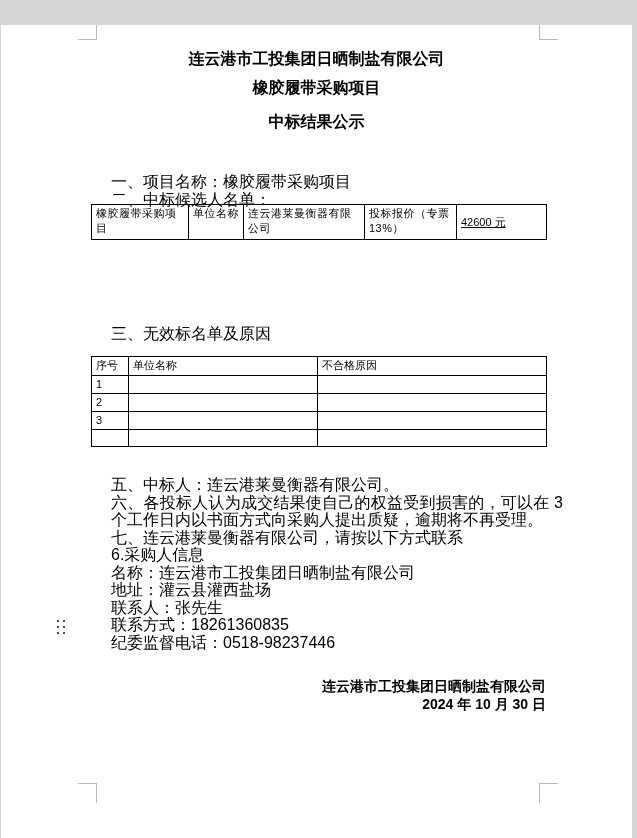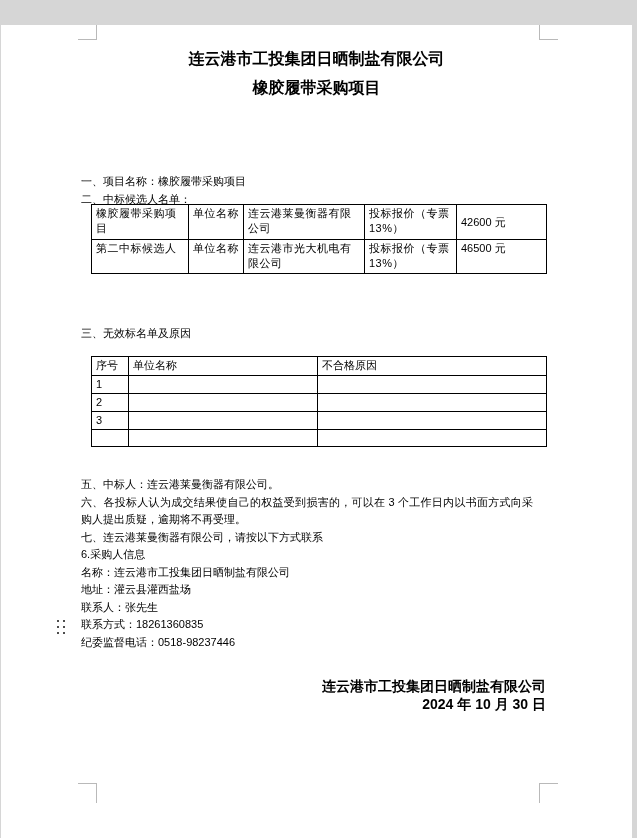--- a/index.html
+++ b/index.html
@@ -13,34 +13,34 @@
     position:absolute;left:1px;top:2px;width:631px;height:832px;
     background:#ffffff;
     margin-top:23px;
   }
   
   .crop{position:absolute;background:#b9b9b9;}
   
   .title{position:absolute;left:0;width:100%;text-align:center;
     font-size:16px;font-weight:bold;line-height:17px;}
   
-  .bodyblock{position:absolute;left:80px;width:452px;
-    font-size:11px;line-height:17.5px;}
+  .bodyblock{position:absolute;left:110px;width:452px;
+    font-size:16px;line-height:17.5px;}
   .para{text-align:justify;word-break:break-all;}
   
   table{position:absolute;border-collapse:collapse;table-layout:fixed;
     font-size:11px;}
   td{border:1px solid #000;padding:1px 4px;vertical-align:top;
     line-height:15px;word-break:break-all;overflow:hidden;}
   .t1{left:90px;top:179px;width:455px;}
   .t1 td{letter-spacing:0.5px;}
   .t1 tr{height:34px;}
   .t1 tr:first-child{height:35px;}
   .t1 td.mid{vertical-align:middle;}
-  .t1 td.price{letter-spacing:0;}
+  .t1 td.price{letter-spacing:0;text-decoration:underline;}
   .t2{left:90px;top:331px;width:455px;}
   .t2 tr{height:17px;}
   .t2 tr:first-child{height:19px;}
   
   .dots{position:absolute;left:56px;top:595px;width:8px;height:14px;
     display:grid;grid-template-columns:2px 2px;grid-template-rows:2px 2px 2px;
     column-gap:4px;row-gap:4px;}
   .dots span{background:#4d4d4d;width:2px;height:2px;display:block;}
   
   .footer{position:absolute;left:93px;width:452px;text-align:right;
@@ -55,20 +55,21 @@
   <div class="crop" style="left:77px;top:14px;width:19px;height:1px"></div>
   <div class="crop" style="left:538px;top:0;width:1px;height:14px"></div>
   <div class="crop" style="left:538px;top:14px;width:19px;height:1px"></div>
   <div class="crop" style="left:77px;top:758px;width:19px;height:1px"></div>
   <div class="crop" style="left:95px;top:758px;width:1px;height:20px"></div>
   <div class="crop" style="left:538px;top:758px;width:19px;height:1px"></div>
   <div class="crop" style="left:538px;top:758px;width:1px;height:20px"></div>
 
   <div class="title" style="top:25px">连云港市工投集团日晒制盐有限公司</div>
   <div class="title" style="top:54px">橡胶履带采购项目</div>
+  <div class="title" style="top:88px">中标结果公示</div>
 
   <div class="bodyblock" style="top:148px">
     <div>一、项目名称：橡胶履带采购项目</div>
     <div>二、中标候选人名单：</div>
   </div>
 
   <table class="t1">
     <colgroup>
       <col style="width:97px">
         <col style="width:55px">
@@ -76,27 +77,20 @@
       <col style="width:92px">
         <col style="width:90px">
     </colgroup>
     <tbody>
       <tr>
         <td>橡胶履带采购项目</td>
         <td>单位名称</td>
         <td>连云港莱曼衡器有限公司</td>
         <td>投标报价（专票 13%）</td>
         <td class="mid price">42600 元</td>
-      </tr>
-      <tr>
-        <td>第二中标候选人</td>
-        <td>单位名称</td>
-        <td>连云港市光大机电有限公司</td>
-        <td>投标报价（专票 13%）</td>
-        <td class="price">46500 元</td>
       </tr>
     </tbody>
   </table>
 
   <div class="bodyblock" style="top:300px">三、无效标名单及原因</div>
 
   <table class="t2">
     <colgroup>
       <col style="width:37px">
         <col style="width:189px">

